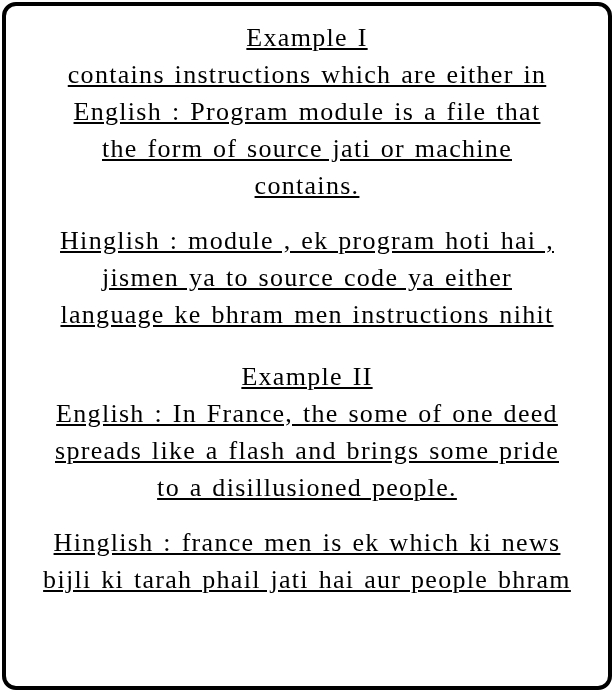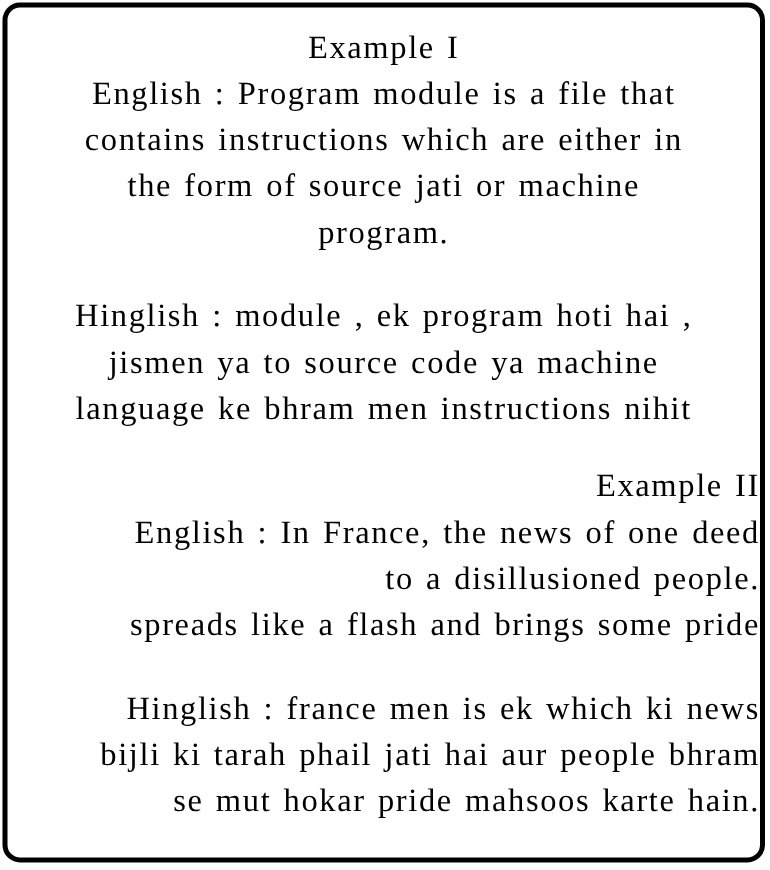--- a/index.html
+++ b/index.html
@@ -28,51 +28,51 @@
     padding-top: 13px;
     text-align: center;
   }
   .line {
     display: block;
     font-size: 26px;
     line-height: 37px;
     letter-spacing: 1.3px;
     word-spacing: 2px;
     white-space: nowrap;
+    text-decoration: underline;
   }
-  .para-hinglish { margin-top: 30px; }
-  .example + .example { margin-top: 25px; text-align: right; }
+  .para-hinglish { margin-top: 18px; }
+  .example + .example { margin-top: 25px; }
 </style>
 </head>
 <body>
 
 <div class="figure-box">
 
   <section class="example">
     <span class="line title">Example I</span>
     <div class="para para-english">
+      <span class="line">contains instructions which are either in</span>
       <span class="line">English : Program module is a file that</span>
-      <span class="line">contains instructions which are either in</span>
       <span class="line">the form of source jati or machine</span>
-      <span class="line">program.</span>
+      <span class="line">contains.</span>
     </div>
     <div class="para para-hinglish">
       <span class="line">Hinglish : module , ek program hoti hai ,</span>
-      <span class="line">jismen ya to source code ya machine</span>
+      <span class="line">jismen ya to source code ya either</span>
       <span class="line">language ke bhram men instructions nihit</span>
     </div>
   </section>
 
   <section class="example">
     <span class="line title">Example II</span>
     <div class="para para-english">
-      <span class="line">English : In France, the news of one deed</span>
+      <span class="line">English : In France, the some of one deed</span>
+      <span class="line">spreads like a flash and brings some pride</span>
       <span class="line">to a disillusioned people.</span>
-      <span class="line">spreads like a flash and brings some pride</span>
     </div>
     <div class="para para-hinglish">
       <span class="line">Hinglish : france men is ek which ki news</span>
       <span class="line">bijli ki tarah phail jati hai aur people bhram</span>
-      <span class="line">se mut hokar pride mahsoos karte hain.</span>
     </div>
   </section>
 
 </div>
 
 </body></html>

